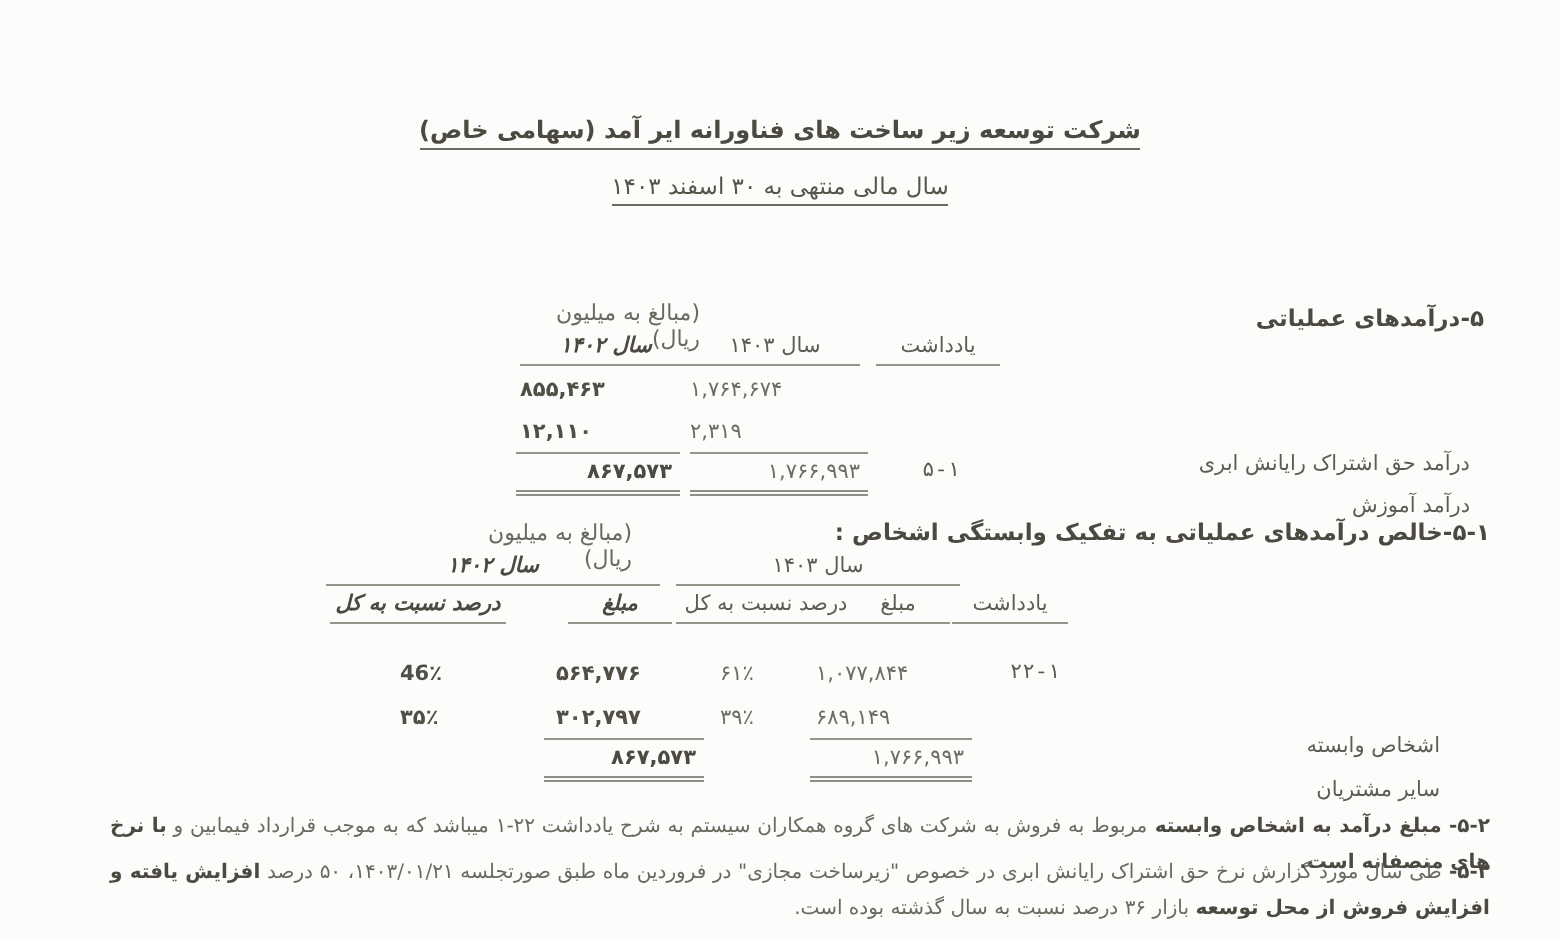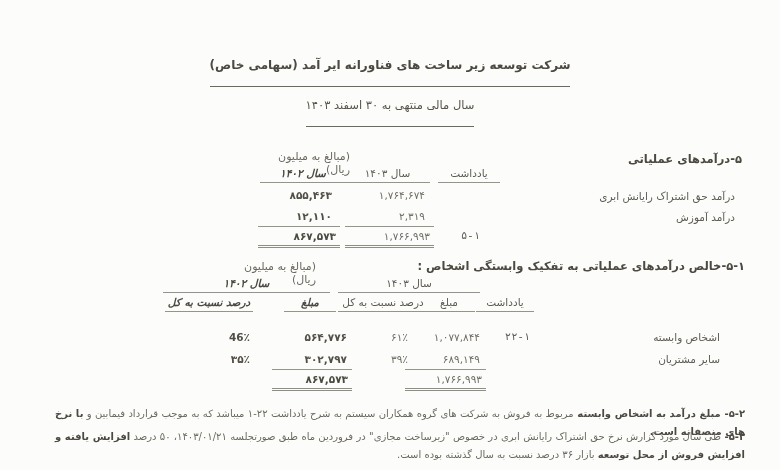--- a/index.html
+++ b/index.html
@@ -11,34 +11,34 @@
     font-family:"DejaVu Sans","Liberation Sans",sans-serif;
     direction:rtl;
     color:#615f58;
     overflow:hidden;
   }
   .abs{position:absolute;}
   
   .titles{position:absolute;top:57px;left:0;right:0;text-align:center;}
   .titles .tline{margin-bottom:10px;line-height:14px;}
   .titles .tline span{
-    display:inline-block;border-bottom:1px solid #6b6960;padding-bottom:14px;
+    display:inline-block;border-bottom:1px solid #6b6960;padding-bottom:2px;
     font-size:11.5px;color:#565449;
   }
   .titles .tline.main span{font-weight:bold;font-size:12px;color:#4b4940;}
   
   .sec-title{font-size:11.5px;font-weight:bold;color:#4b4940;}
   .units{font-size:11px;color:#6b695f;text-align:right;}
   
   .cell{position:absolute;font-size:10.5px;line-height:13px;white-space:nowrap;}
   .hdr{text-align:center;border-bottom:1px solid #95938a;padding-bottom:2px;color:#5d5b52;}
   .hdr.bold{font-weight:bold;color:#4b4940;font-style:italic;}
-  .num{text-align:right;color:#6e6c63;}
+  .num{text-align:left;color:#6e6c63;}
   .num.bold{font-weight:bold;color:#504e45;}
-  .rowlabel{color:#5d5b52;text-align:right;}
+  .rowlabel{color:#5d5b52;text-align:right;margin-top:36px;}
   .total{
     border-top:1px solid #95938a;
     border-bottom:3px double #8f8d84;
     padding:3px 4px 2px 0;
     text-align:right;font-weight:bold;color:#4b4940;
   }
   .total.light{font-weight:normal;color:#6e6c63;}
   .noteref{text-align:center;color:#5d5b52;font-family:Liberation Mono, monospace;}
   
   .para{

